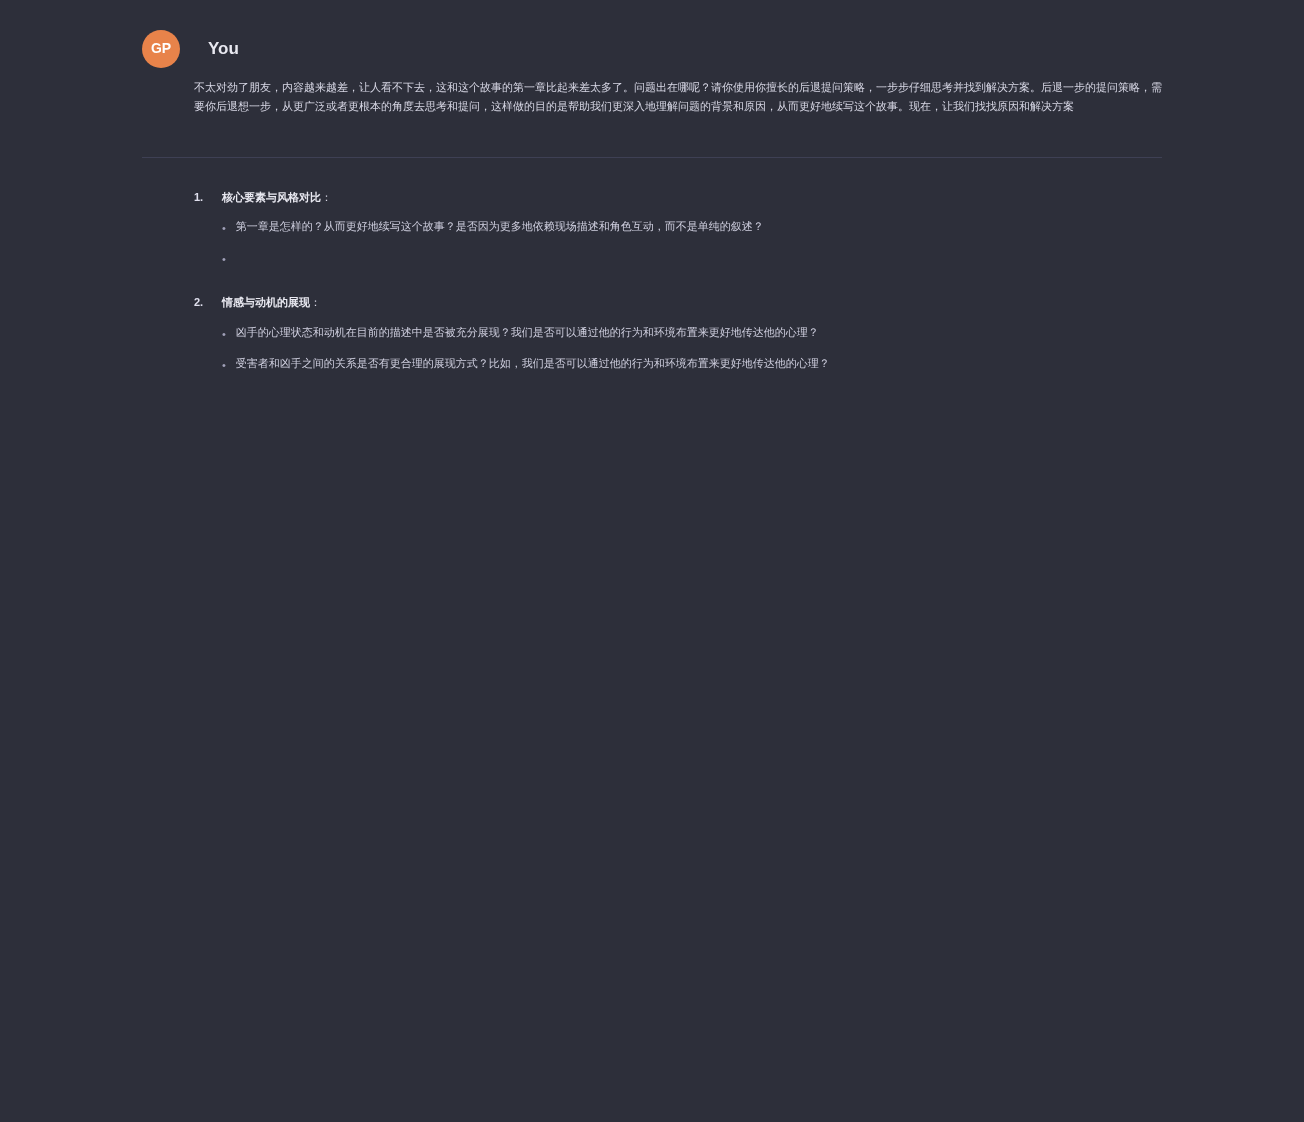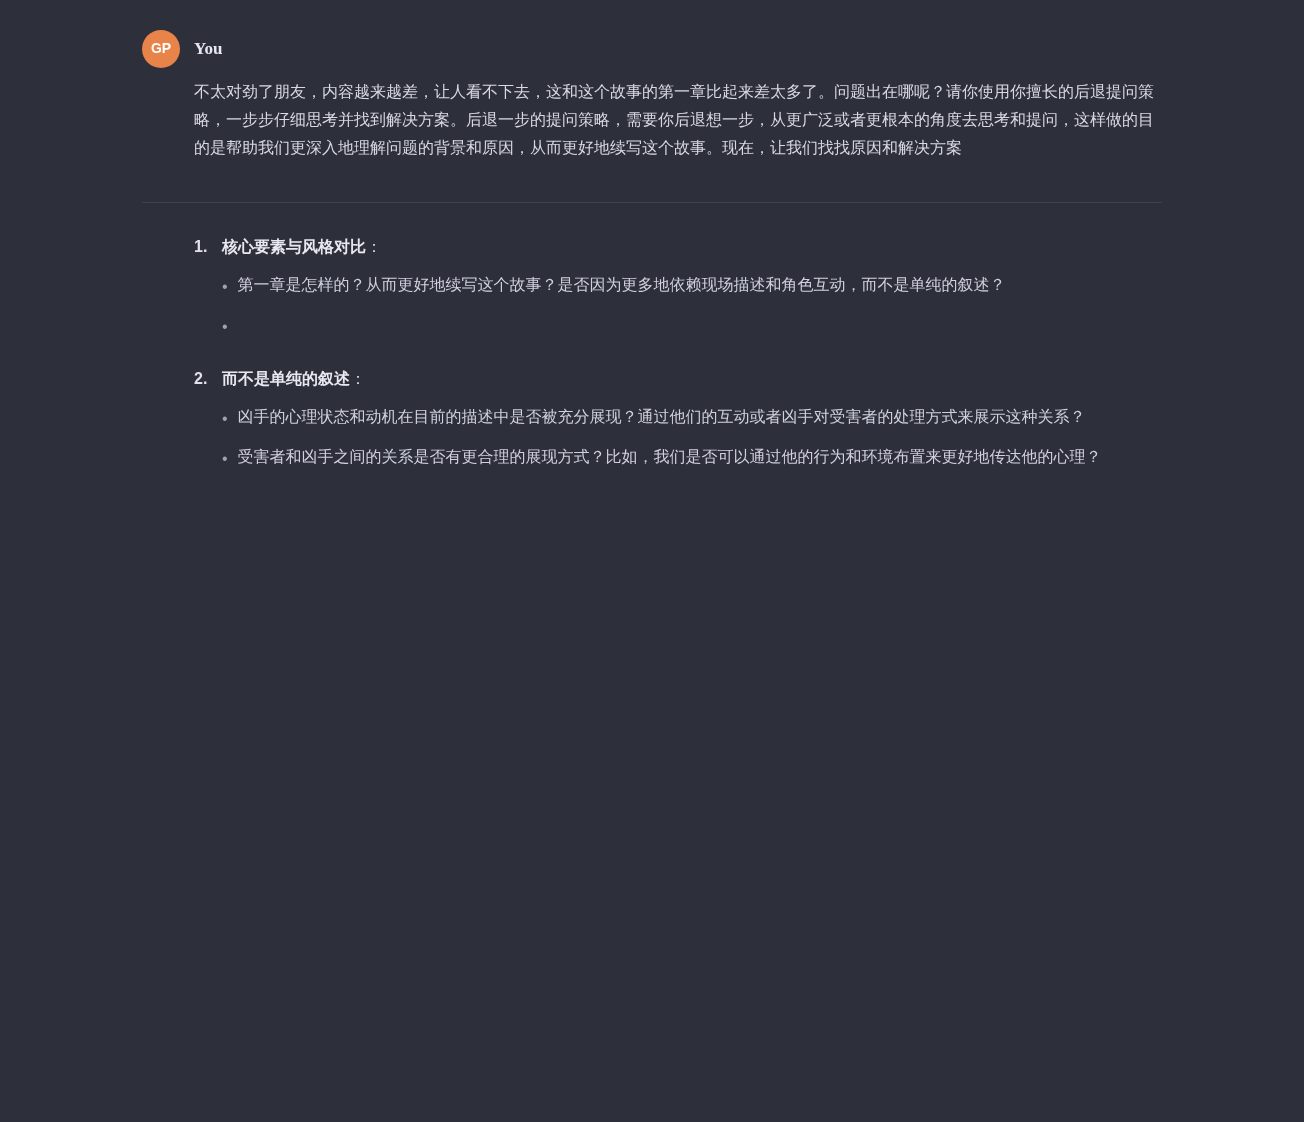--- a/index.html
+++ b/index.html
@@ -24,21 +24,21 @@
       padding: 30px 40px;
     }
 
     .message-block {
       margin-bottom: 40px;
     }
 
     .message-header {
       display: flex;
       align-items: center;
-      gap: 14px;
+      gap: 28px;
       margin-bottom: 10px;
     }
 
     .avatar-gp {
       width: 38px;
       height: 38px;
       border-radius: 50%;
       background-color: #e8834a;
       display: flex;
       align-items: center;
@@ -63,27 +63,26 @@
 
     .avatar-bot svg {
       width: 28px;
       height: 28px;
     }
 
     .sender-name {
       font-weight: bold;
       font-size: 17px;
       color: #e8e8f0;
-      font-family: Liberation Serif, serif;
     }
 
     .message-content {
       padding-left: 52px;
       color: #d8d8e6;
-      font-size: 16px;
+      font-size: 11px;
       line-height: 1.75;
     }
 
     .message-content p {
       margin-bottom: 12px;
     }
 
     .numbered-list {
       list-style: none;
       padding: 0;
@@ -174,25 +173,25 @@
               <li>
                 <span class="bullet-dot">•</span>
               </li>
             </ul>
           </div>
         </li>
 
         <li>
           <span class="list-num">2.</span>
           <div class="list-content">
-            <span class="list-item-title">而不是单纯的叙述</span><span>：</span>
+            <span class="list-item-title">情感与动机的展现</span><span>：</span>
             <ul class="bullet-list">
               <li>
                 <span class="bullet-dot">•</span>
-                <span>凶手的心理状态和动机在目前的描述中是否被充分展现？通过他们的互动或者凶手对受害者的处理方式来展示这种关系？</span>
+                <span>凶手的心理状态和动机在目前的描述中是否被充分展现？我们是否可以通过他的行为和环境布置来更好地传达他的心理？</span>
               </li>
               <li>
                 <span class="bullet-dot">•</span>
                 <span>受害者和凶手之间的关系是否有更合理的展现方式？比如，我们是否可以通过他的行为和环境布置来更好地传达他的心理？</span>
               </li>
             </ul>
           </div>
         </li>
 
       </ol>

